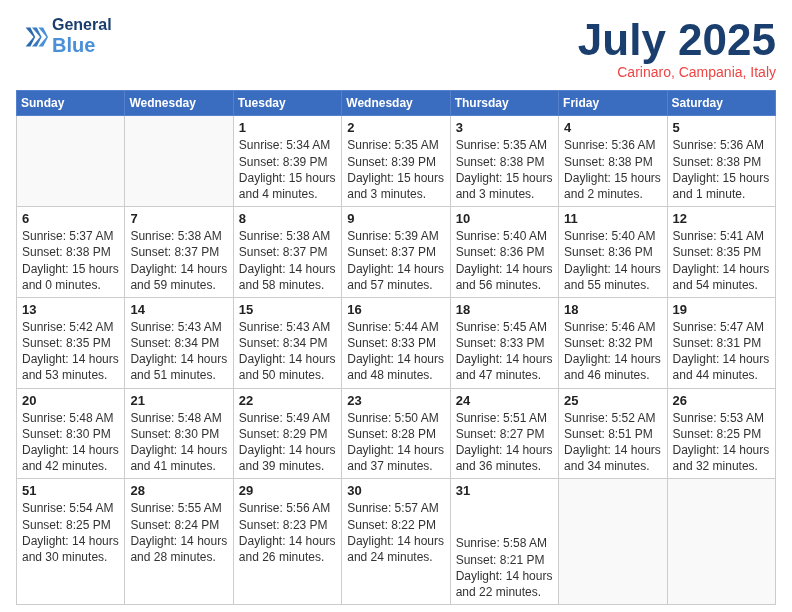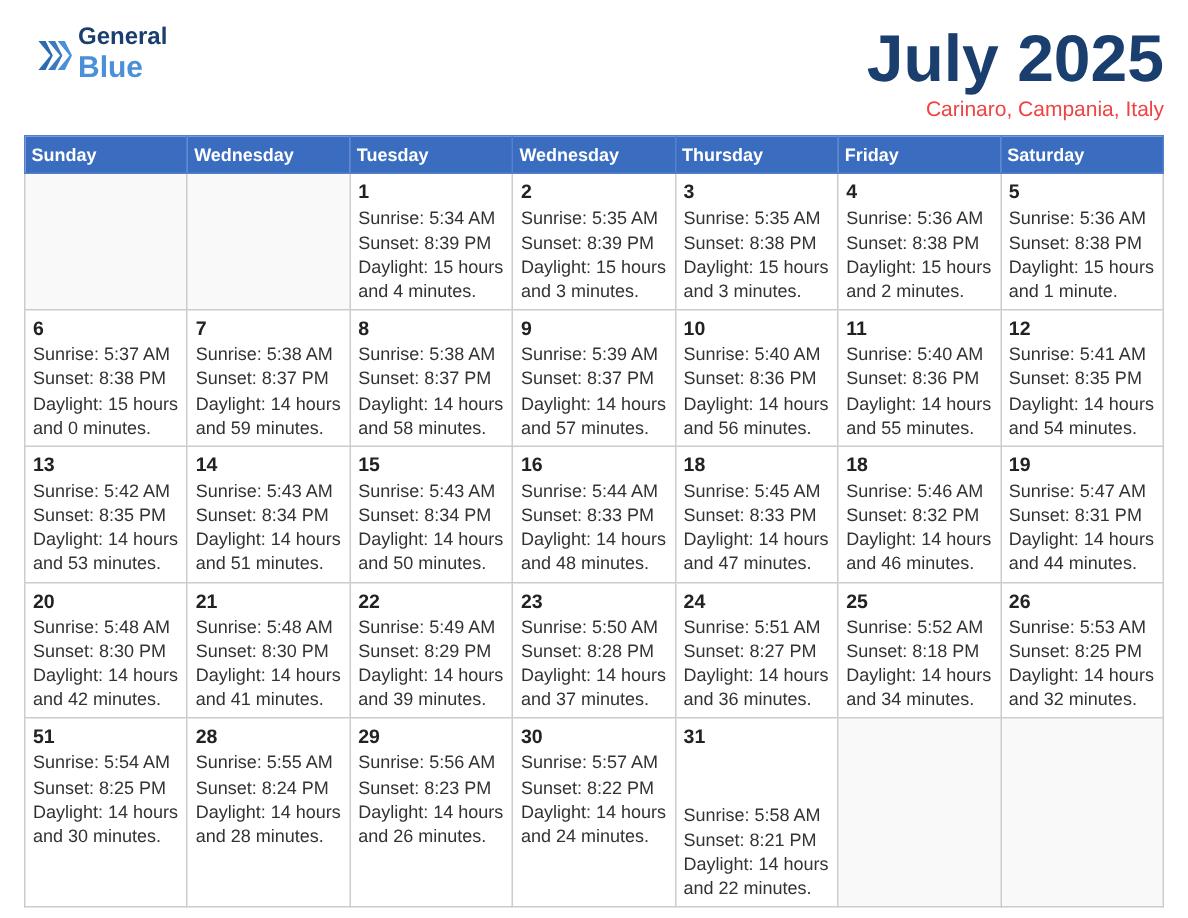--- a/index.html
+++ b/index.html
@@ -295,21 +295,21 @@
           <td>
             <span class="day-num">24</span>
             <div class="day-info" style="white-space: pre-line;">Sunrise: 5:51 AM
 Sunset: 8:27 PM
 Daylight: 14 hours
 and 36 minutes.</div>
           </td>
           <td>
             <span class="day-num">25</span>
             <div class="day-info" style="white-space: pre-line;">Sunrise: 5:52 AM
-Sunset: 8:18 PM
+Sunset: 8:51 PM
 Daylight: 14 hours
 and 34 minutes.</div>
           </td>
           <td>
             <span class="day-num">26</span>
             <div class="day-info" style="white-space: pre-line;">Sunrise: 5:53 AM
 Sunset: 8:25 PM
 Daylight: 14 hours
 and 32 minutes.</div>
           </td>

